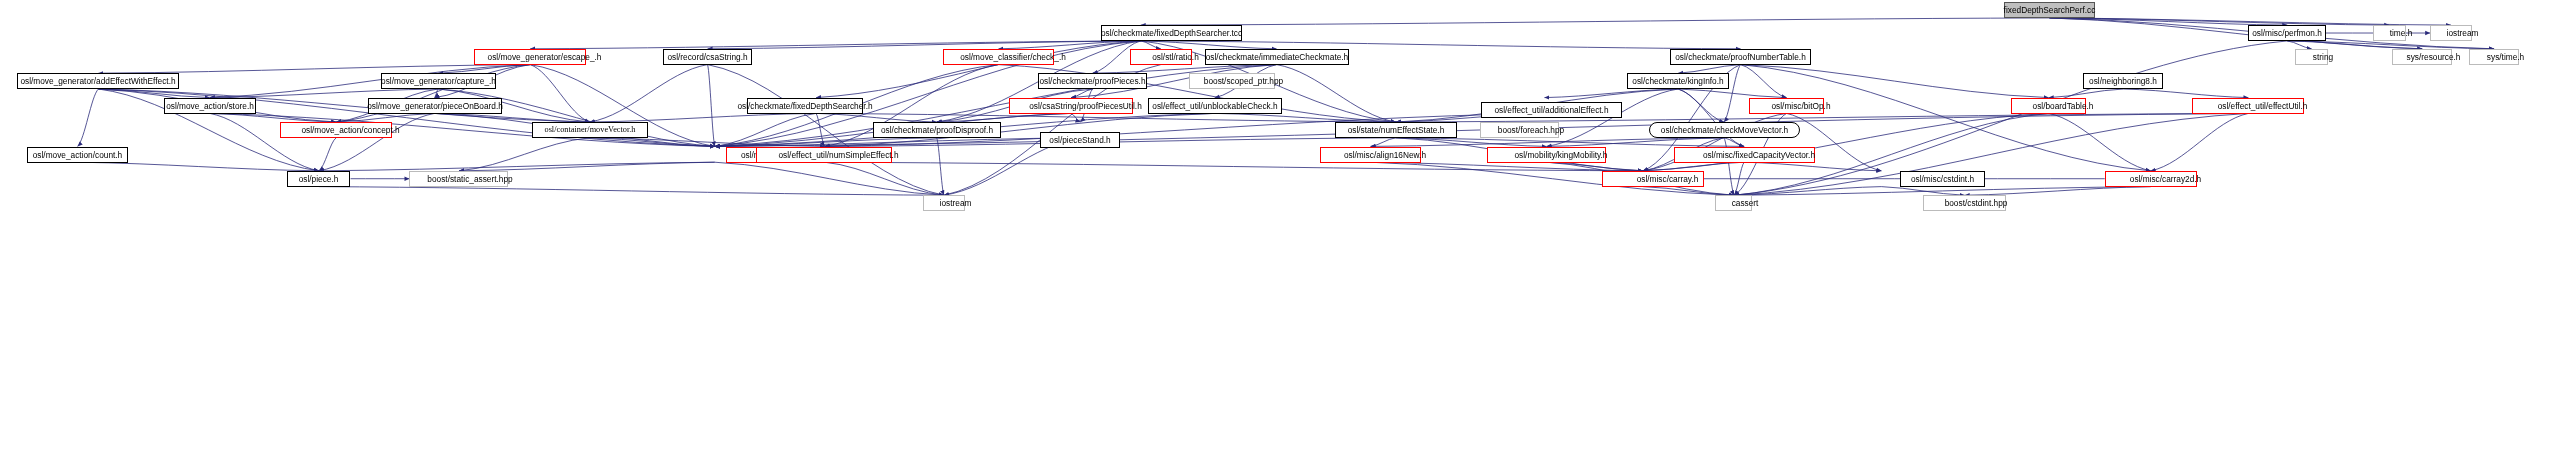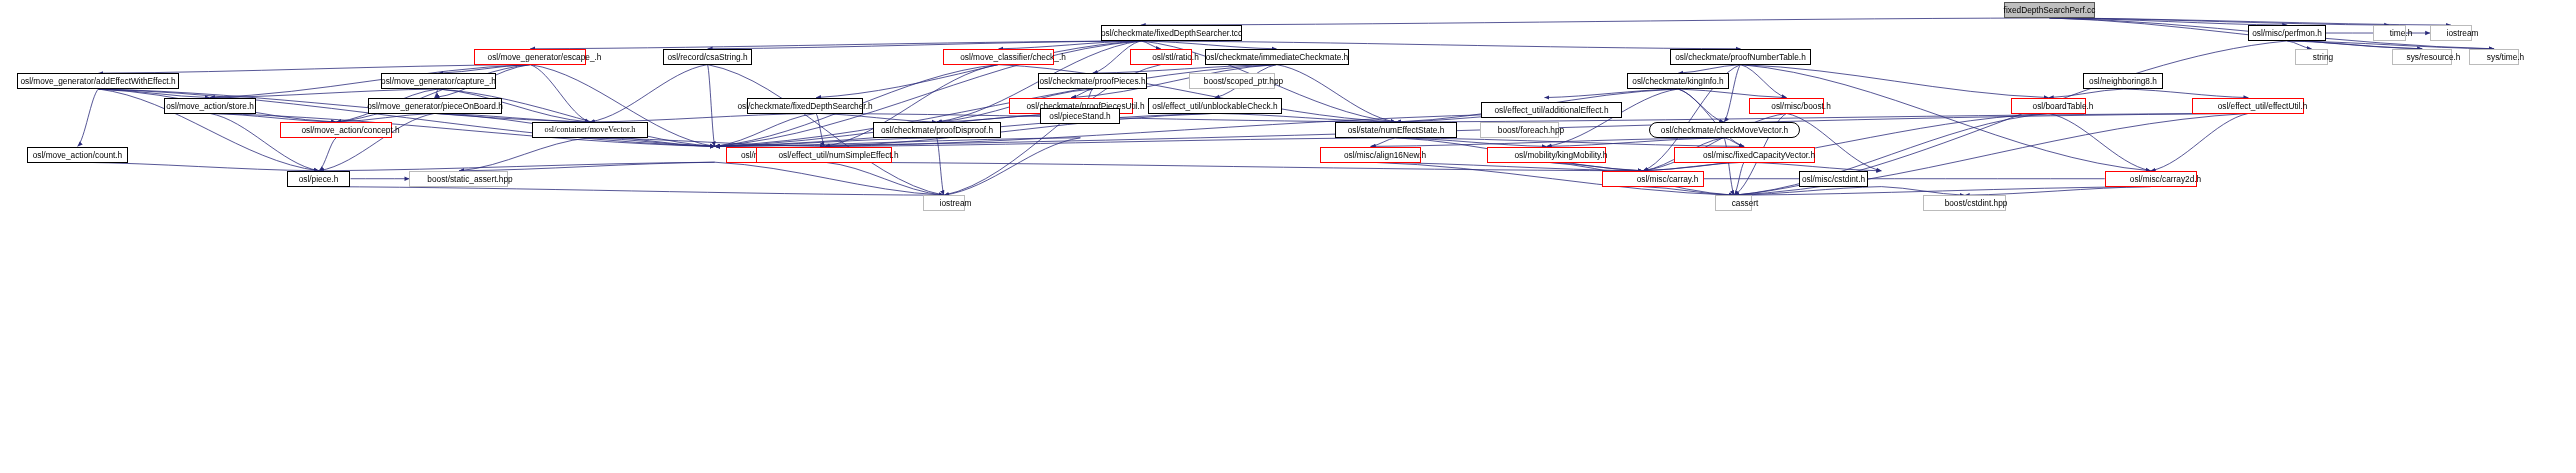--- a/index.html
+++ b/index.html
@@ -230,47 +230,47 @@
       <div class="node" style="left: 164px; top: 98px; width: 92px;">
         <span>osl/move_action/store.h</span>
       </div>
       <div class="node" style="left: 368px; top: 98px; width: 134px;">
         <span>osl/move_generator/pieceOnBoard.h</span>
       </div>
       <div class="node" style="left: 747px; top: 98px; width: 116px;">
         <span>osl/checkmate/fixedDepthSearcher.h</span>
       </div>
       <div class="node cyc" style="left: 1009px; top: 98px; width: 124px;">
-        <span>osl/checkmate/proofPiecesUtil.h</span>
+        <span>osl/csaString/proofPiecesUtil.h</span>
       </div>
       <div class="node" style="left: 1148px; top: 98px; width: 134px;">
         <span>osl/effect_util/unblockableCheck.h</span>
       </div>
       <div class="node" style="left: 1481px; top: 102px; width: 141px;">
         <span>osl/effect_util/additionalEffect.h</span>
       </div>
       <div class="node cyc" style="left: 1749px; top: 98px; width: 75px;">
-        <span>osl/misc/boost.h</span>
+        <span>osl/misc/bitOp.h</span>
       </div>
       <div class="node cyc" style="left: 2011px; top: 98px; width: 75px;">
         <span>osl/boardTable.h</span>
       </div>
       <div class="node cyc" style="left: 2192px; top: 98px; width: 112px;">
         <span>osl/effect_util/effectUtil.h</span>
       </div>
       <div class="node cyc" style="left: 280px; top: 122px; width: 112px;">
         <span>osl/move_action/concept.h</span>
       </div>
       <div class="node" style="left: 532px; top: 122px; width: 116px; font-family: Liberation Serif, serif;">
         <span>osl/container/moveVector.h</span>
       </div>
       <div class="node" style="left: 873px; top: 122px; width: 128px;">
         <span>osl/checkmate/proofDisproof.h</span>
       </div>
-      <div class="node" style="left: 1040px; top: 108px; width: 80px;">
+      <div class="node" style="left: 1040px; top: 132px; width: 80px;">
         <span>osl/pieceStand.h</span>
       </div>
       <div class="node" style="left: 1335px; top: 122px; width: 122px;">
         <span>osl/state/numEffectState.h</span>
       </div>
       <div class="node sys" style="left: 1480px; top: 122px; width: 79px;">
         <span>boost/foreach.hpp</span>
       </div>
       <div class="node" style="left: 1649px; top: 122px; width: 151px; border-radius: 8px;">
         <span>osl/checkmate/checkMoveVector.h</span>
@@ -295,21 +295,21 @@
       </div>
       <div class="node" style="left: 287px; top: 171px; width: 63px;">
         <span>osl/piece.h</span>
       </div>
       <div class="node sys" style="left: 409px; top: 171px; width: 99px;">
         <span>boost/static_assert.hpp</span>
       </div>
       <div class="node cyc" style="left: 1602px; top: 171px; width: 102px;">
         <span>osl/misc/carray.h</span>
       </div>
-      <div class="node" style="left: 1799px; top: 171px; width: 69px;">
+      <div class="node" style="left: 1900px; top: 171px; width: 85px;">
         <span>osl/misc/cstdint.h</span>
       </div>
       <div class="node cyc" style="left: 2105px; top: 171px; width: 92px;">
         <span>osl/misc/carray2d.h</span>
       </div>
       <div class="node sys" style="left: 923px; top: 195px; width: 42px;">
         <span>iostream</span>
       </div>
       <div class="node sys" style="left: 1715px; top: 195px; width: 37px;">
         <span>cassert</span>

